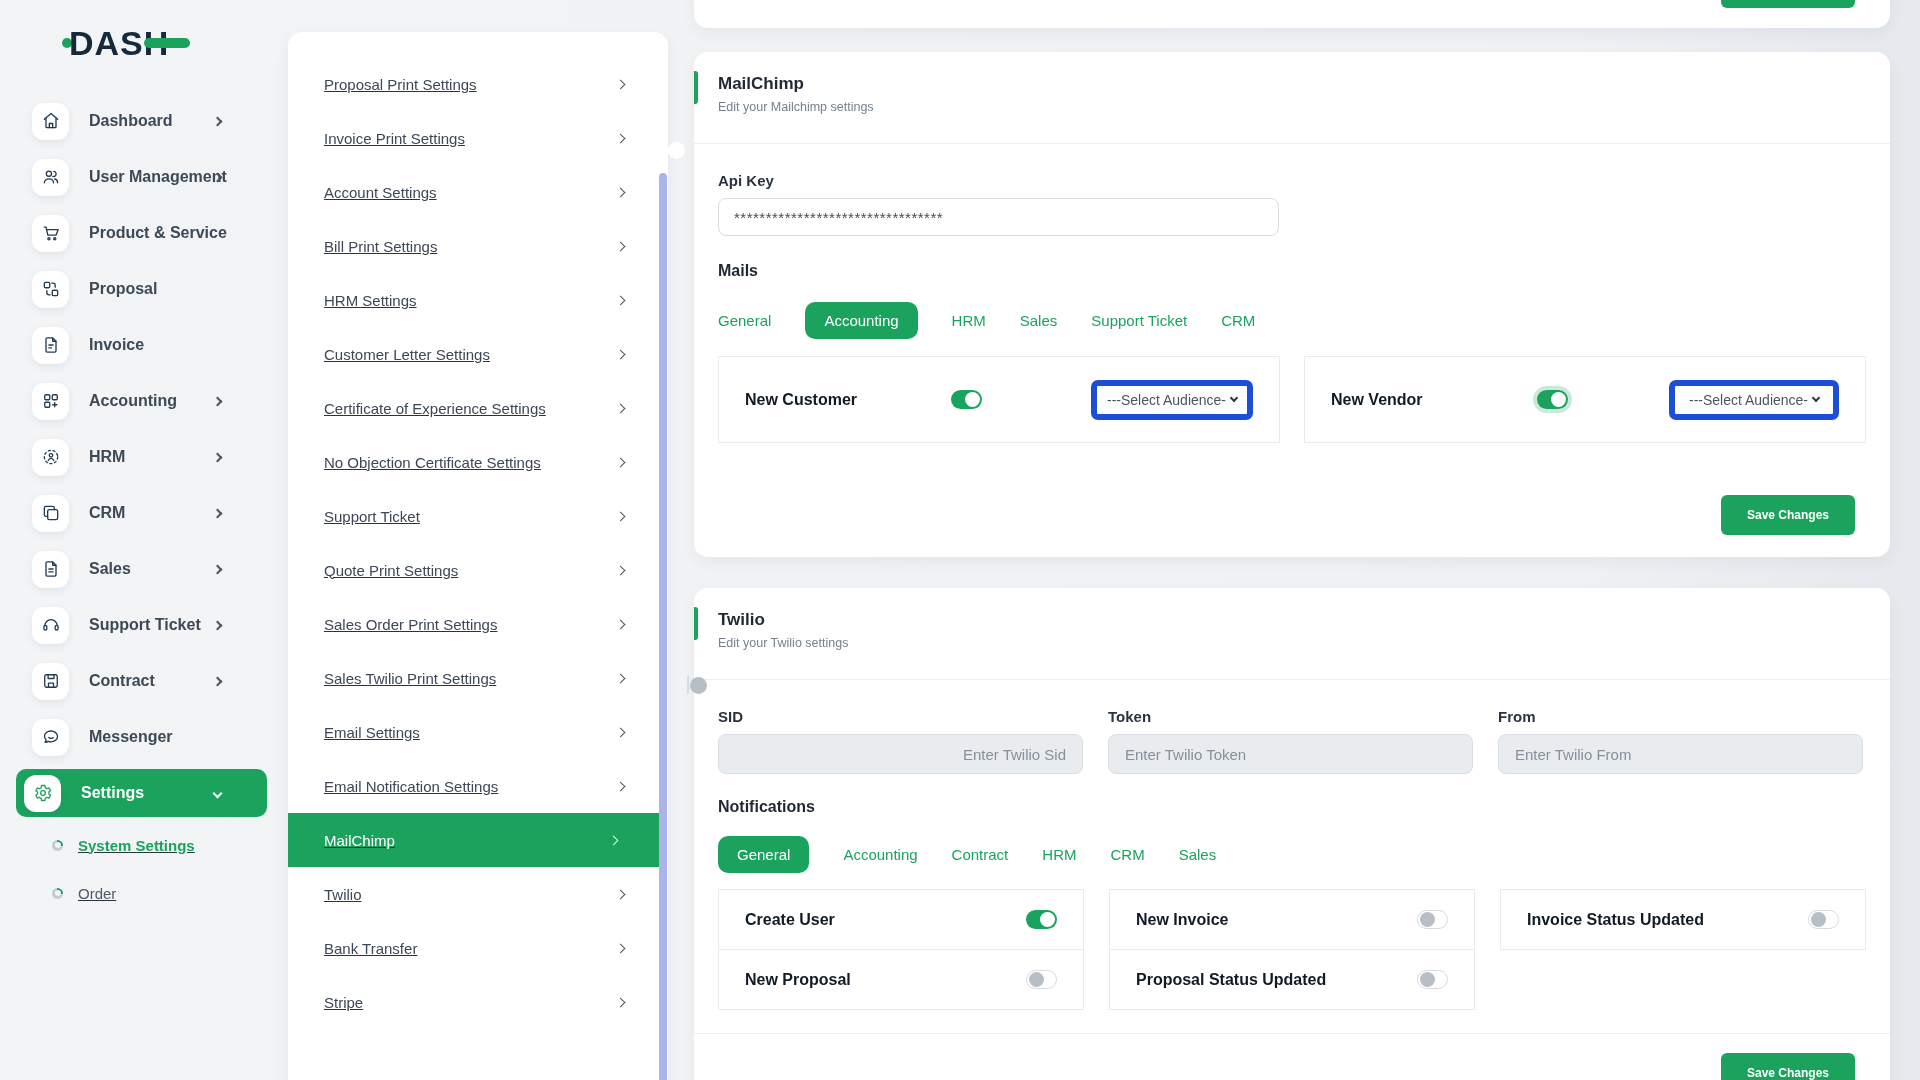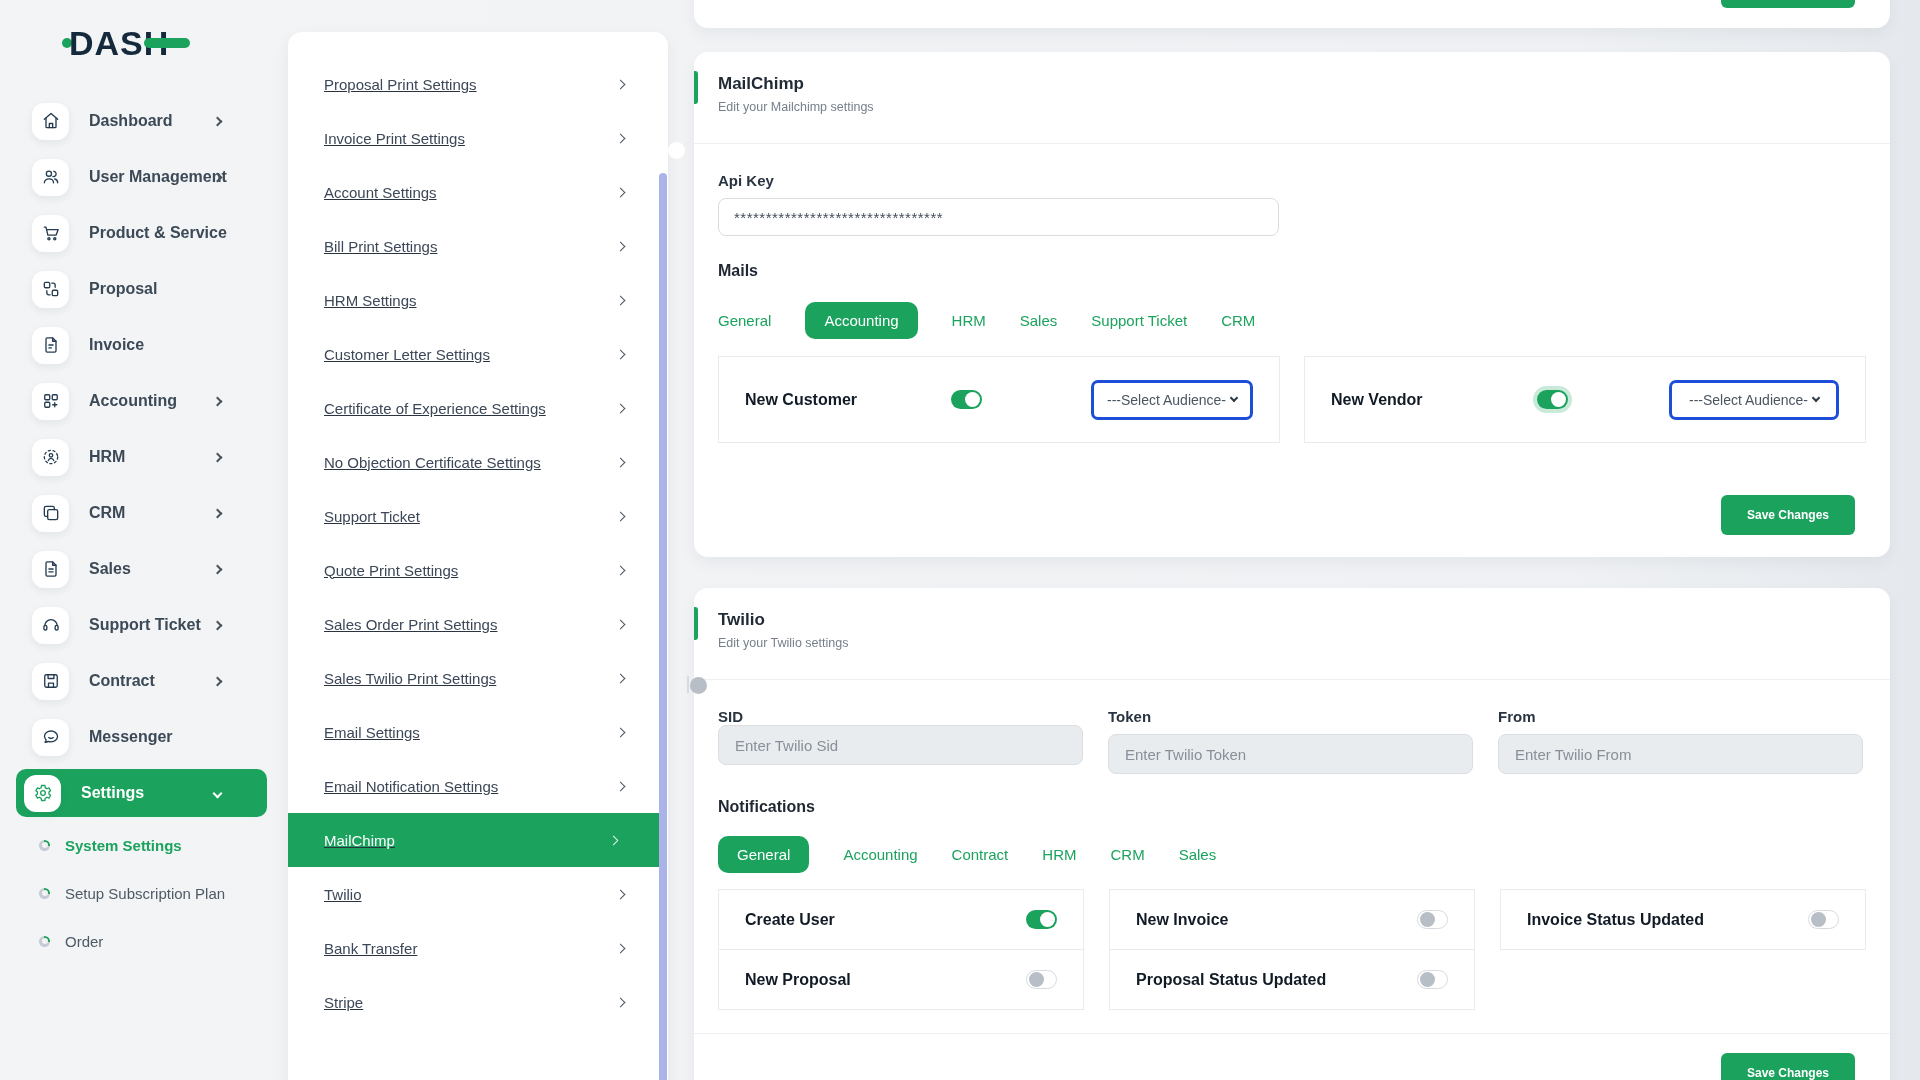--- a/index.html
+++ b/index.html
@@ -22,21 +22,21 @@
   .icon-box svg { width:20px; height:20px; stroke:#243b50; fill:none; stroke-width:1.6; stroke-linecap:round; stroke-linejoin:round; }
   .nav-label { margin-left:20px; font-size:16px; font-weight:600; color:#3c4956; white-space:nowrap; }
   .chev { display:inline-block; width:7px; height:7px; border-top:2px solid #49555f; border-right:2px solid #49555f; }
   .chev.right { transform:rotate(45deg); }
   .chev.down { transform:rotate(135deg); }
   .nav-chev { position:absolute; left:214px; }
   .nav-item.active { background:#1ba35e; border-radius:10px; margin:4px 20px 4px 16px; height:48px; padding-left:8px; }
   .nav-item.active .nav-label { color:#ffffff; }
   .nav-item.active .icon-box svg { stroke:#1ba35e; }
   .nav-item.active .nav-chev { left:198px; border-color:#ffffff; }
-  .sub-item { position:relative; height:48px; display:flex; align-items:center; padding-left:39px; cursor:pointer; }
+  .sub-item { position:relative; height:48px; display:flex; align-items:center; padding-left:52px; cursor:pointer;text-decoration:underline; }
   .donut { width:11px; height:11px; border-radius:50%; background:conic-gradient(#1ba35e 0 28%, #c6ccd3 28% 100%); position:relative; flex:none; }
   .donut::after { content:''; position:absolute; inset:2.5px; border-radius:50%; background:#f1f3f5; }
   .sub-label { margin-left:15px; font-size:15px; color:#4e5a66; }
   .sub-item.active .sub-label { color:#1ba35e; font-weight:700; }
   
   .panel { position:absolute; left:288px; top:32px; width:380px; height:1100px; background:#ffffff;
            border-radius:14px; box-shadow:0 6px 16px rgba(25,39,52,.06); overflow:hidden; }
   .panel-item { position:relative; height:54px; display:flex; align-items:center; padding:0 30px 0 36px; cursor:pointer;text-decoration:underline; }
   .panel-list { padding-top:25px; }
   .panel-label { font-size:15px; font-weight:500; color:#3c4757; white-space:nowrap; }
@@ -79,21 +79,21 @@
   .api-input { display:block; width:561px; height:38px; border:1px solid #d9dde2; border-radius:8px; padding:0 15px;
                font-family:"Liberation Sans",sans-serif; font-size:15px; color:#454f5b; letter-spacing:.5px; background:#fff; }
   .gray-input { display:block; width:365px; height:40px; background:#e9ecef; border:1px solid #dadde2; border-radius:8px;
                 padding:0 16px; font-family:"Liberation Sans",sans-serif; font-size:15px; color:#495057; }
   .gray-input::placeholder { color:#878f99; }
   .tabs { display:flex; align-items:center; }
   .tab { font-size:15px; font-weight:500; color:#1ba35e; padding:10px 0; margin-right:34px; cursor:pointer; white-space:nowrap; }
   .tab.active { background:#1ba35e; color:#ffffff; border-radius:10px; padding:10px 19px; }
   .opt-box { border:1px solid #e9ebee; background:#fff; display:flex; align-items:center; padding:0 26px; }
   .opt-label { font-size:16px; font-weight:700; color:#111b26; }
-  .select { margin-left:auto; width:162px; height:40px; border:3px solid #1d4ed8; border-radius:7px; background:#fff;
+  .select { margin-left:auto; width:162px; height:40px; border:6px solid #1d4ed8; border-radius:7px; background:#fff;
             display:flex; align-items:center; justify-content:center; cursor:pointer; }
   .select-text { font-size:14px; color:#4a5562; }
   .caret { display:inline-block; width:6px; height:6px; border-right:2px solid #2f3a45; border-bottom:2px solid #2f3a45;
            transform:rotate(45deg); margin:-3px 0 0 5px; }
   .mails-grid { display:grid; grid-template-columns:1fr 1fr; gap:24px; margin-top:17px; }
   .mails-grid .opt-box { height:87px; }
   .mails-grid .opt-label { width:180px; }
   .save-row { display:flex; justify-content:flex-end; padding-right:11px; }
   .btn-save { width:134px; height:40px; }
   .notif-grid { display:grid; grid-template-columns:1fr 1fr 1fr; gap:0 25px; margin-top:16px; align-items:start; }
@@ -264,24 +264,20 @@
         <span class="nav-label">Settings</span>
         <span class="chev down nav-chev"></span>
       </div>
 
       <div class="sub-item active">
         <span class="donut"></span>
         <span class="sub-label">System Settings</span>
       </div>
       <div class="sub-item">
         <span class="donut"></span>
-        <span class="sub-label">Setup Subscription Plan</span>
-      </div>
-      <div class="sub-item">
-        <span class="donut"></span>
         <span class="sub-label">Order</span>
       </div>
     </nav>
   </aside>
 
   <section class="panel">
     <div class="panel-list">
       <div class="panel-item">
           <span class="panel-label">Proposal Print Settings</span>
           <span class="panel-chev"></span>
@@ -418,21 +414,21 @@
       <div class="card-head">
         <div class="card-title">Twilio</div>
         <div class="card-sub">Edit your Twilio settings</div>
         <span class="switch sw-lg off head-toggle"><span class="knob"></span></span>
       </div>
       <div class="divider"></div>
       <div class="card-body">
         <div style="display:flex; gap:25px; margin-top:28px;">
           <div>
             <div class="field-label">SID</div>
-            <input class="gray-input" style="" type="text" placeholder="Enter Twilio Sid">
+            <input class="gray-input" style="margin-top: 9px; text-align: right;" type="text" placeholder="Enter Twilio Sid">
           </div>
           <div>
             <div class="field-label">Token</div>
             <input class="gray-input" style="margin-top: 9px;" type="text" placeholder="Enter Twilio Token">
           </div>
           <div>
             <div class="field-label">From</div>
             <input class="gray-input" style="margin-top: 9px;" type="text" placeholder="Enter Twilio From">
           </div>
         </div>

